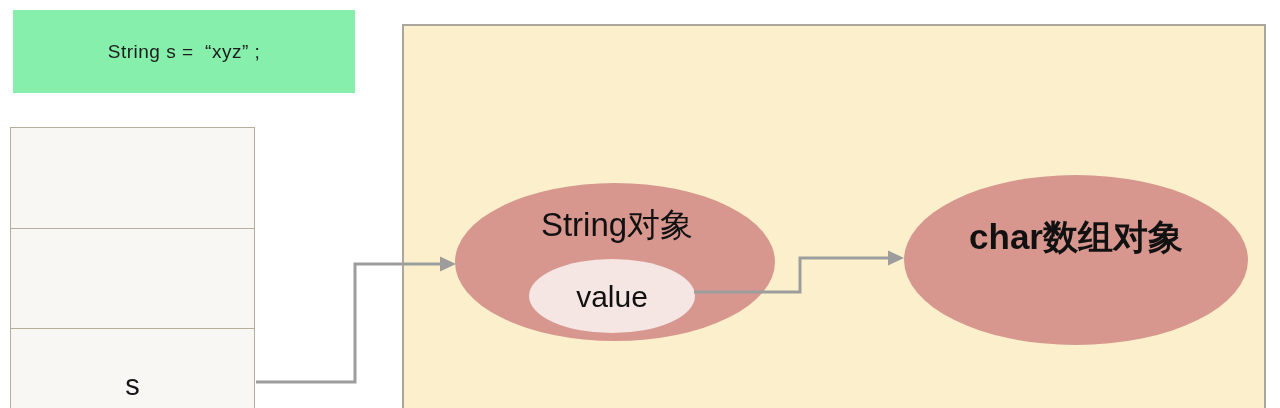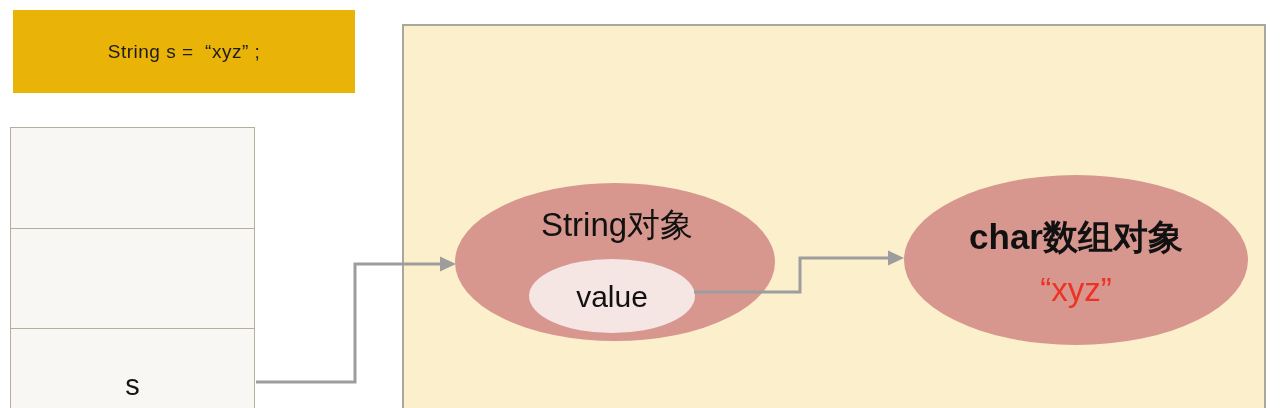--- a/index.html
+++ b/index.html
@@ -3,21 +3,21 @@
 <meta charset="utf-8">
 <style>
   html,body{margin:0;padding:0;background:#ffffff;}
   .canvas{
     position:relative;width:1280px;height:408px;overflow:hidden;background:#ffffff;
     font-family:"Liberation Sans","DejaVu Sans",sans-serif;color:#1a1a1a;
   }
   
   .code-box{
     position:absolute;left:13px;top:10px;width:342px;height:83px;
-    background:#eab308;display:flex;align-items:center;justify-content:center;
+    background:#86efac;display:flex;align-items:center;justify-content:center;
   }
   .code-text{font-size:19px;white-space:pre;color:#1c1c1c;letter-spacing:.5px;}
   
   .stack-table{
     position:absolute;left:10px;top:127px;width:245px;
     border:1.5px solid #b5ae9d;background:#f8f7f4;box-sizing:border-box;
   }
   .stack-cell{height:100px;background:#f8f7f4;}
   .stack-cell + .stack-cell{border-top:1.5px solid #b5ae9d;}
   .stack-cell.row2{height:99px;}
@@ -72,15 +72,14 @@
     <polyline class="arrow-line" points="256,382 355,382 355,264 441,264"></polyline>
     <polygon class="arrow-head" points="456,264 440,256.5 440,271.5"></polygon>
 
     <polyline class="arrow-line" points="694,292 800,292 800,258 889,258"></polyline>
     <polygon class="arrow-head" points="904,258 888,250.5 888,265.5"></polygon>
   </svg>
 
   <div class="lbl lbl-string-object">String对象</div>
   <div class="lbl lbl-value">value</div>
   <div class="lbl lbl-char-array">char数组对象</div>
-  <div class="lbl lbl-char-value">“xyz”</div>
 
 </div>
 
 </body></html>

